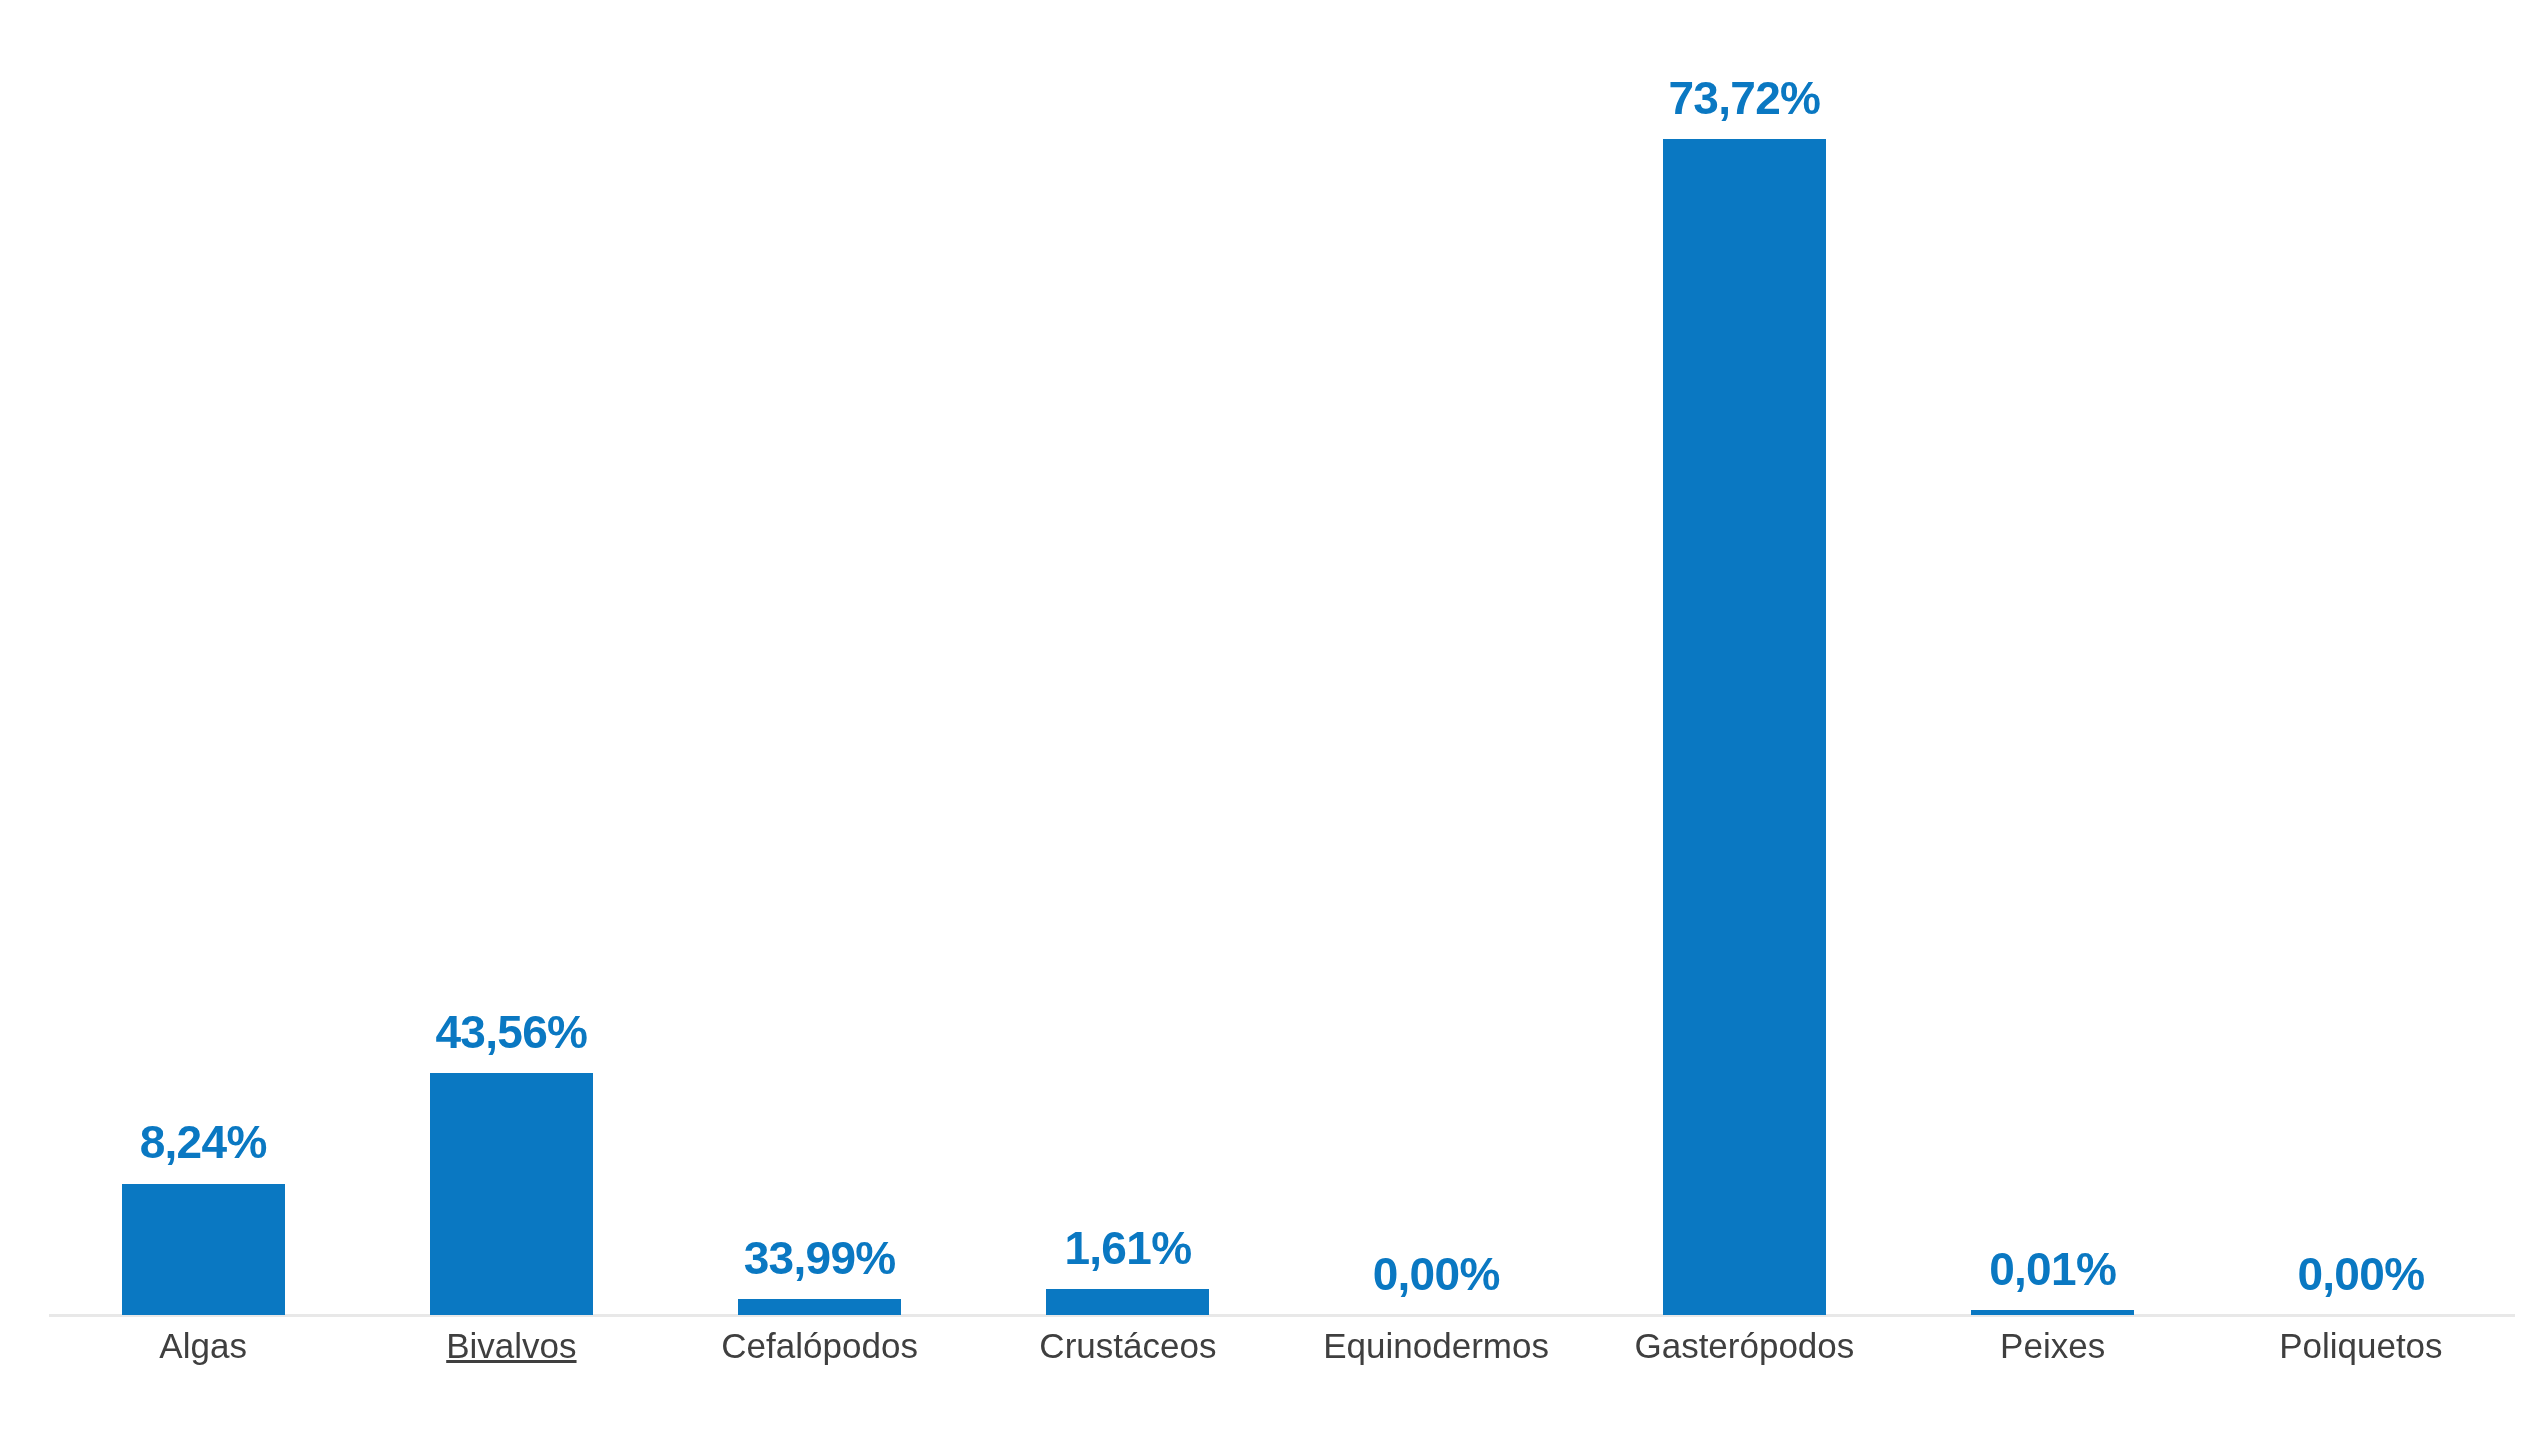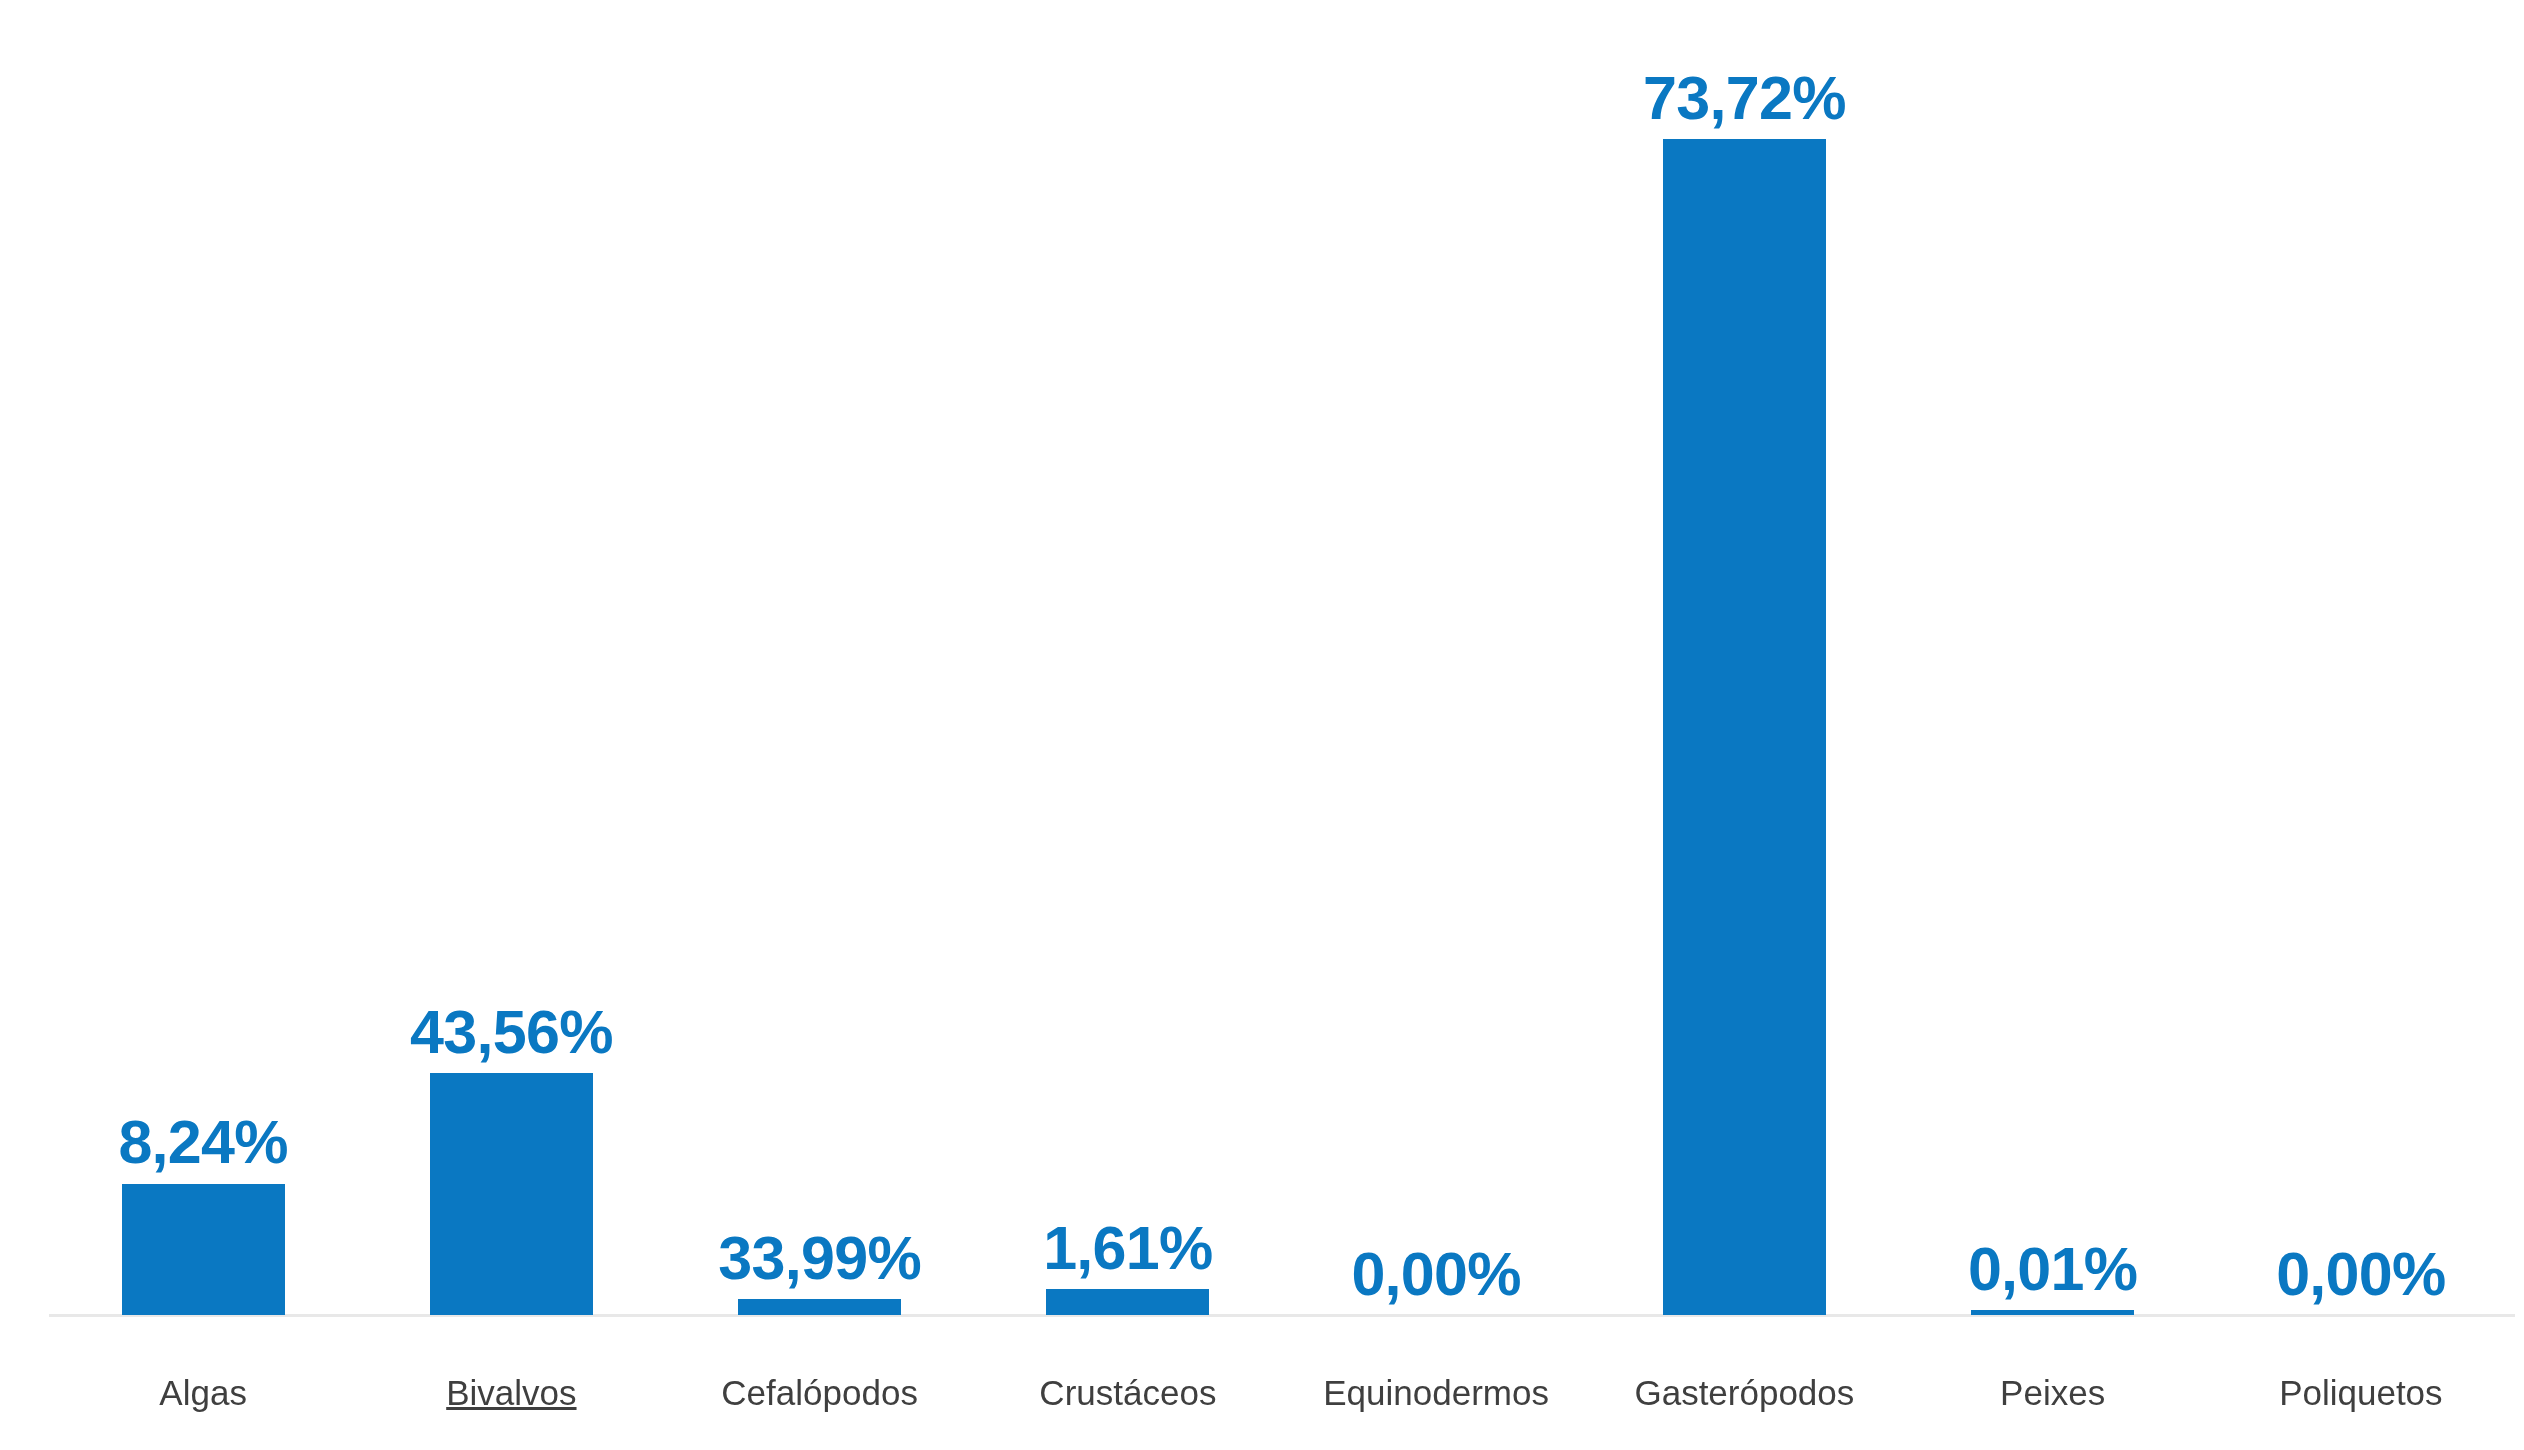--- a/index.html
+++ b/index.html
@@ -57,21 +57,21 @@
     background: #0a78c2;
     display: block;
   }
   .bar-value {
     position: absolute;
     left: 0;
     width: 100%;
     text-align: center;
     color: #0a78c2;
     font-weight: bold;
-    font-size: 61px;
+    font-size: 46px;
     line-height: 46px;
     letter-spacing: -0.7px;
     white-space: nowrap;
   }
 
   
   .cats-layer {
     position: absolute;
     left: 49px;
     top: 1325px;
@@ -83,21 +83,20 @@
   }
   .cat-slot {
     flex: 1 1 0;
     text-align: center;
     color: #3f3f3f;
     font-size: 35px;
     line-height: 42px;
     font-weight: normal;
     padding: 0 2.8px;
     box-sizing: border-box;
-    margin-top: 47px;
   }
 </style>
 </head>
 <body>
 
 <div id="page">
 
   <div class="plot-area">
     <div class="axis-line"></div>
     <div class="bars-layer" id="bars-layer">

